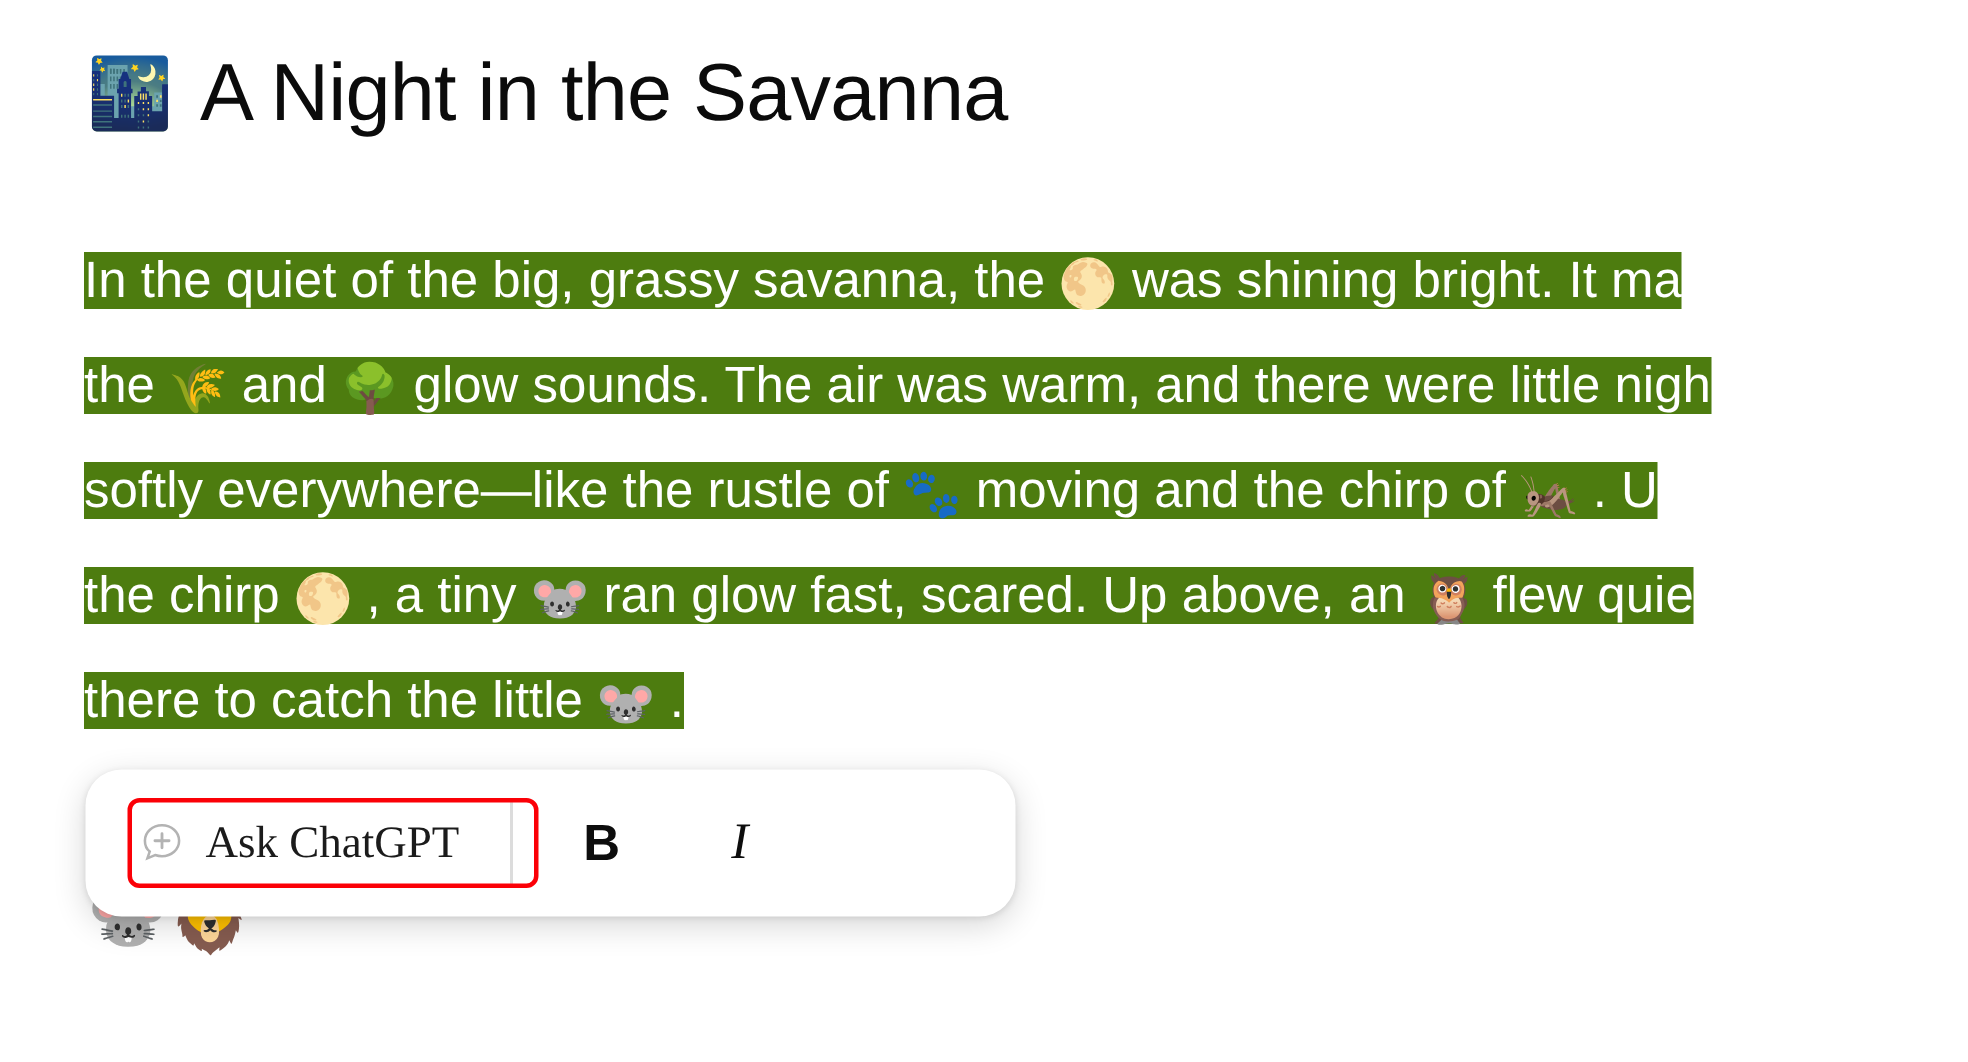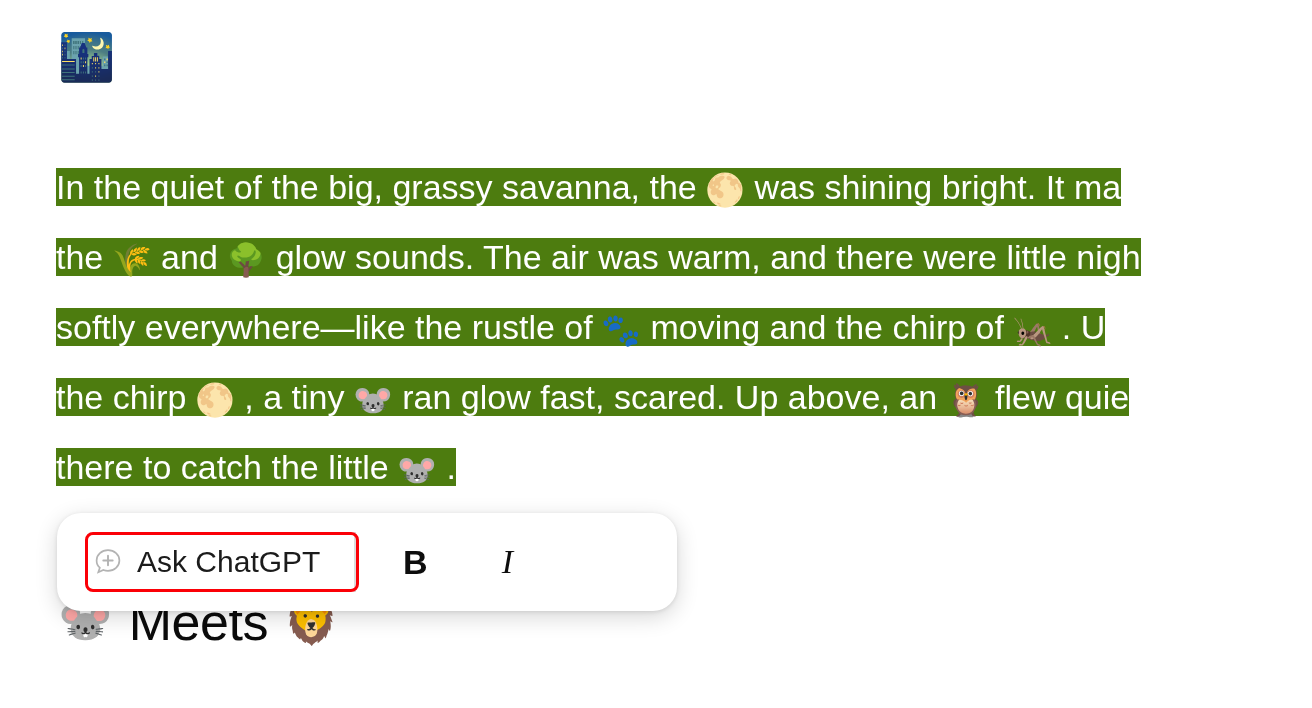--- a/index.html
+++ b/index.html
@@ -88,20 +88,21 @@
     align-items: center;
     z-index: 20;
   }
   .tb-ask {
     display: flex;
     align-items: center;
     margin-left: 30px;
     height: 56px;
     padding: 0 6px;
     cursor: pointer;
+    font-family: Liberation Serif, serif;
   }
   .tb-ask .bubble-icon {
     width: 30px;
     height: 30px;
     flex: 0 0 30px;
     margin-right: 14px;
   }
   .tb-ask .ask-label {
     font-size: 30px;
     color: #1b1b1b;
@@ -167,35 +168,35 @@
     letter-spacing: -0.5px;
   }
 </style>
 </head>
 <body>
 
 <div id="root">
 
   <div class="doc-title">
     <span class="title-emoji">🌃</span>
+    <span class="title-text">A Night in the Savanna</span>
   </div>
 
   <div class="body-block">
     <div class="para" id="para">
         <span class="line"><span class="sel"><span>In the quiet of the big, grassy savanna, the</span><span class="emj">🌕</span><span>was shining bright. It ma</span></span></span>
         <span class="line"><span class="sel"><span>the</span><span class="emj">🌾</span><span>and</span><span class="emj">🌳</span><span>glow sounds. The air was warm, and there were little nigh</span></span></span>
         <span class="line"><span class="sel"><span>softly everywhere—like the rustle of</span><span class="emj">🐾</span><span>moving and the chirp of</span><span class="emj">🦗</span><span>. U</span></span></span>
         <span class="line"><span class="sel"><span>the chirp</span><span class="emj">🌕</span><span>, a tiny</span><span class="emj">🐭</span><span>ran glow fast, scared. Up above, an</span><span class="emj">🦉</span><span>flew quie</span></span></span>
         <span class="line"><span class="sel"><span>there to catch the little</span><span class="emj">🐭</span><span>.</span></span></span>
       </div>
   </div>
 
   <div class="sub-heading">
     <span class="sh-emoji">🐭</span>
-    <span class="sh-text">Meets</span>
     <span class="sh-emoji">🦁</span>
   </div>
 
   <div class="toolbar">
 
     <div class="tb-ask">
       <span class="bubble-icon">
         <svg viewBox="0 0 30 30" width="30" height="30" aria-hidden="true">
           <path d="M15 3.2c6.3 0 11.4 4.5 11.4 10.3 0 5.8-5.1 10.3-11.4 10.3c-1.6 0-3.2-.3-4.6-.8
                    l-5.1 2.2 1.5-4.5C4.4 18.8 3.6 16.6 3.6 13.5 3.6 7.7 8.7 3.2 15 3.2Z" fill="none" stroke="#b3b3b3" stroke-width="1.7"></path>

